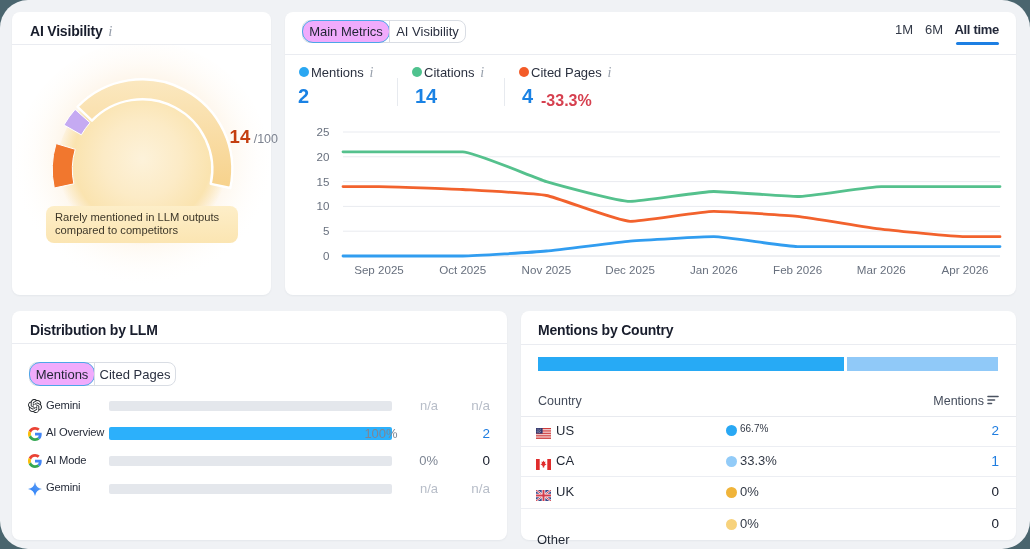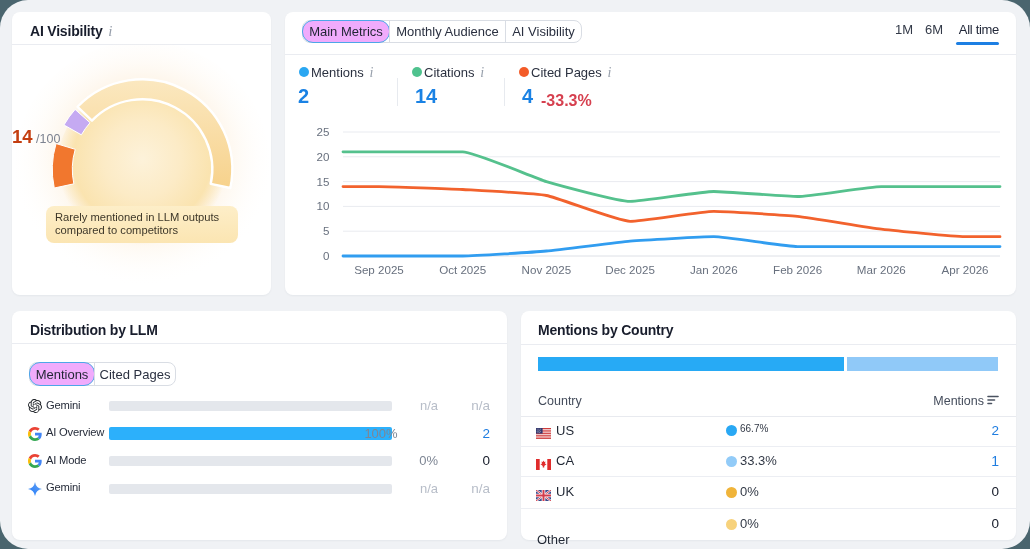--- a/index.html
+++ b/index.html
@@ -34,36 +34,35 @@
         <stop offset="0" stop-color="#fbe8c0"></stop>
         <stop offset="1" stop-color="#f7d28c"></stop>
       </linearGradient>
     </defs>
     <ellipse cx="130.3" cy="121" rx="128" ry="124" fill="url(#glow)"></ellipse>
     <circle cx="130.3" cy="125.3" r="86" fill="url(#disc)"></circle>
     <path d="M65.56 62.78 A90 90 0 0 1 218.33 144.01 L198.77 139.85 A70 70 0 0 0 79.95 76.67 Z" fill="url(#bandg)" stroke="#ffffff" stroke-width="2.4" stroke-linejoin="round"></path>
     <path d="M42.27 144.01 A90 90 0 0 1 44.05 99.59 L63.22 105.30 A70 70 0 0 0 61.83 139.85 Z" fill="#f1772e" stroke="#ffffff" stroke-width="1" stroke-linejoin="round"></path>
     <path d="M51.97 80.98 A90 90 0 0 1 63.10 65.43 L78.04 78.73 A70 70 0 0 0 69.38 90.83 Z" fill="#c5aaf2" stroke="#ffffff" stroke-width="1" stroke-linejoin="round"></path>
   </svg>
-  <div class="ab" style="left:0;top:113.5px;width:259px;text-align:left;">
+  <div class="ab" style="left:7px;top:113.5px;width:259px;text-align:right;">
     <span style="font-size:18.5px;font-weight:700;color:#c43e10;">14</span><span style="font-size:12.5px;color:#7d8390;"> /100</span>
   </div>
   <div class="ab" style="left:34px;top:193.5px;width:192px;height:37px;border-radius:8px;background:linear-gradient(180deg,#fdeec8,#fbe5b2);
        font-size:11.2px;color:#3d3729;line-height:13.2px;padding:5.5px 0 0 9px;white-space:nowrap;">Rarely mentioned in LLM outputs<br>compared to competitors</div>
 </div>
 
 <div class="card" style="left:285px;top:12px;width:731px;height:283px;">
   <div class="tabg" style="left:17px;top:8px;height:23px;">
     <div class="tab tabact" style="width:88px;">Main Metrics</div>
-    <div class="tab" style="width:116px;">Monthly Audience</div>
     <div class="tab" style="width:76px;">AI Visibility</div>
   </div>
   <div class="ab" style="right:103px;top:10px;font-size:13px;color:#333a48;">1M</div>
   <div class="ab" style="right:73px;top:10px;font-size:13px;color:#333a48;">6M</div>
-  <div class="ab" style="right:17px;top:10px;font-size:13px;font-weight:400;letter-spacing:-0.3px;color:#23293a;">All time</div>
+  <div class="ab" style="right:17px;top:10px;font-size:13px;font-weight:700;letter-spacing:-0.3px;color:#23293a;">All time</div>
   <div class="ab" style="right:17px;top:29.5px;width:43px;height:3px;border-radius:2px;background:#1d7fe3;"></div>
   <div class="ab" style="left:0;top:41.5px;width:731px;height:1px;background:#eaecf1;"></div>
 
   <div class="ab" style="left:14px;top:55px;width:5px;height:5px;"></div>
   <div class="ab" style="left:14px;top:55px;width:10px;height:10px;border-radius:50%;background:#2aa7f2;"></div>
   <div class="ab" style="left:26px;top:53px;font-size:13px;color:#2b3140;">Mentions <span class="ii" style="font-size:14px;">i</span></div>
   <div class="ab" style="left:13px;top:73px;font-size:20px;font-weight:700;color:#1a82e4;">2</div>
   <div class="ab" style="left:112px;top:66px;width:1px;height:28px;background:#e7eaef;"></div>
   <div class="ab" style="left:127px;top:55px;width:10px;height:10px;border-radius:50%;background:#4fc28e;"></div>
   <div class="ab" style="left:139px;top:53px;font-size:13px;color:#2b3140;">Citations <span class="ii" style="font-size:14px;">i</span></div>

